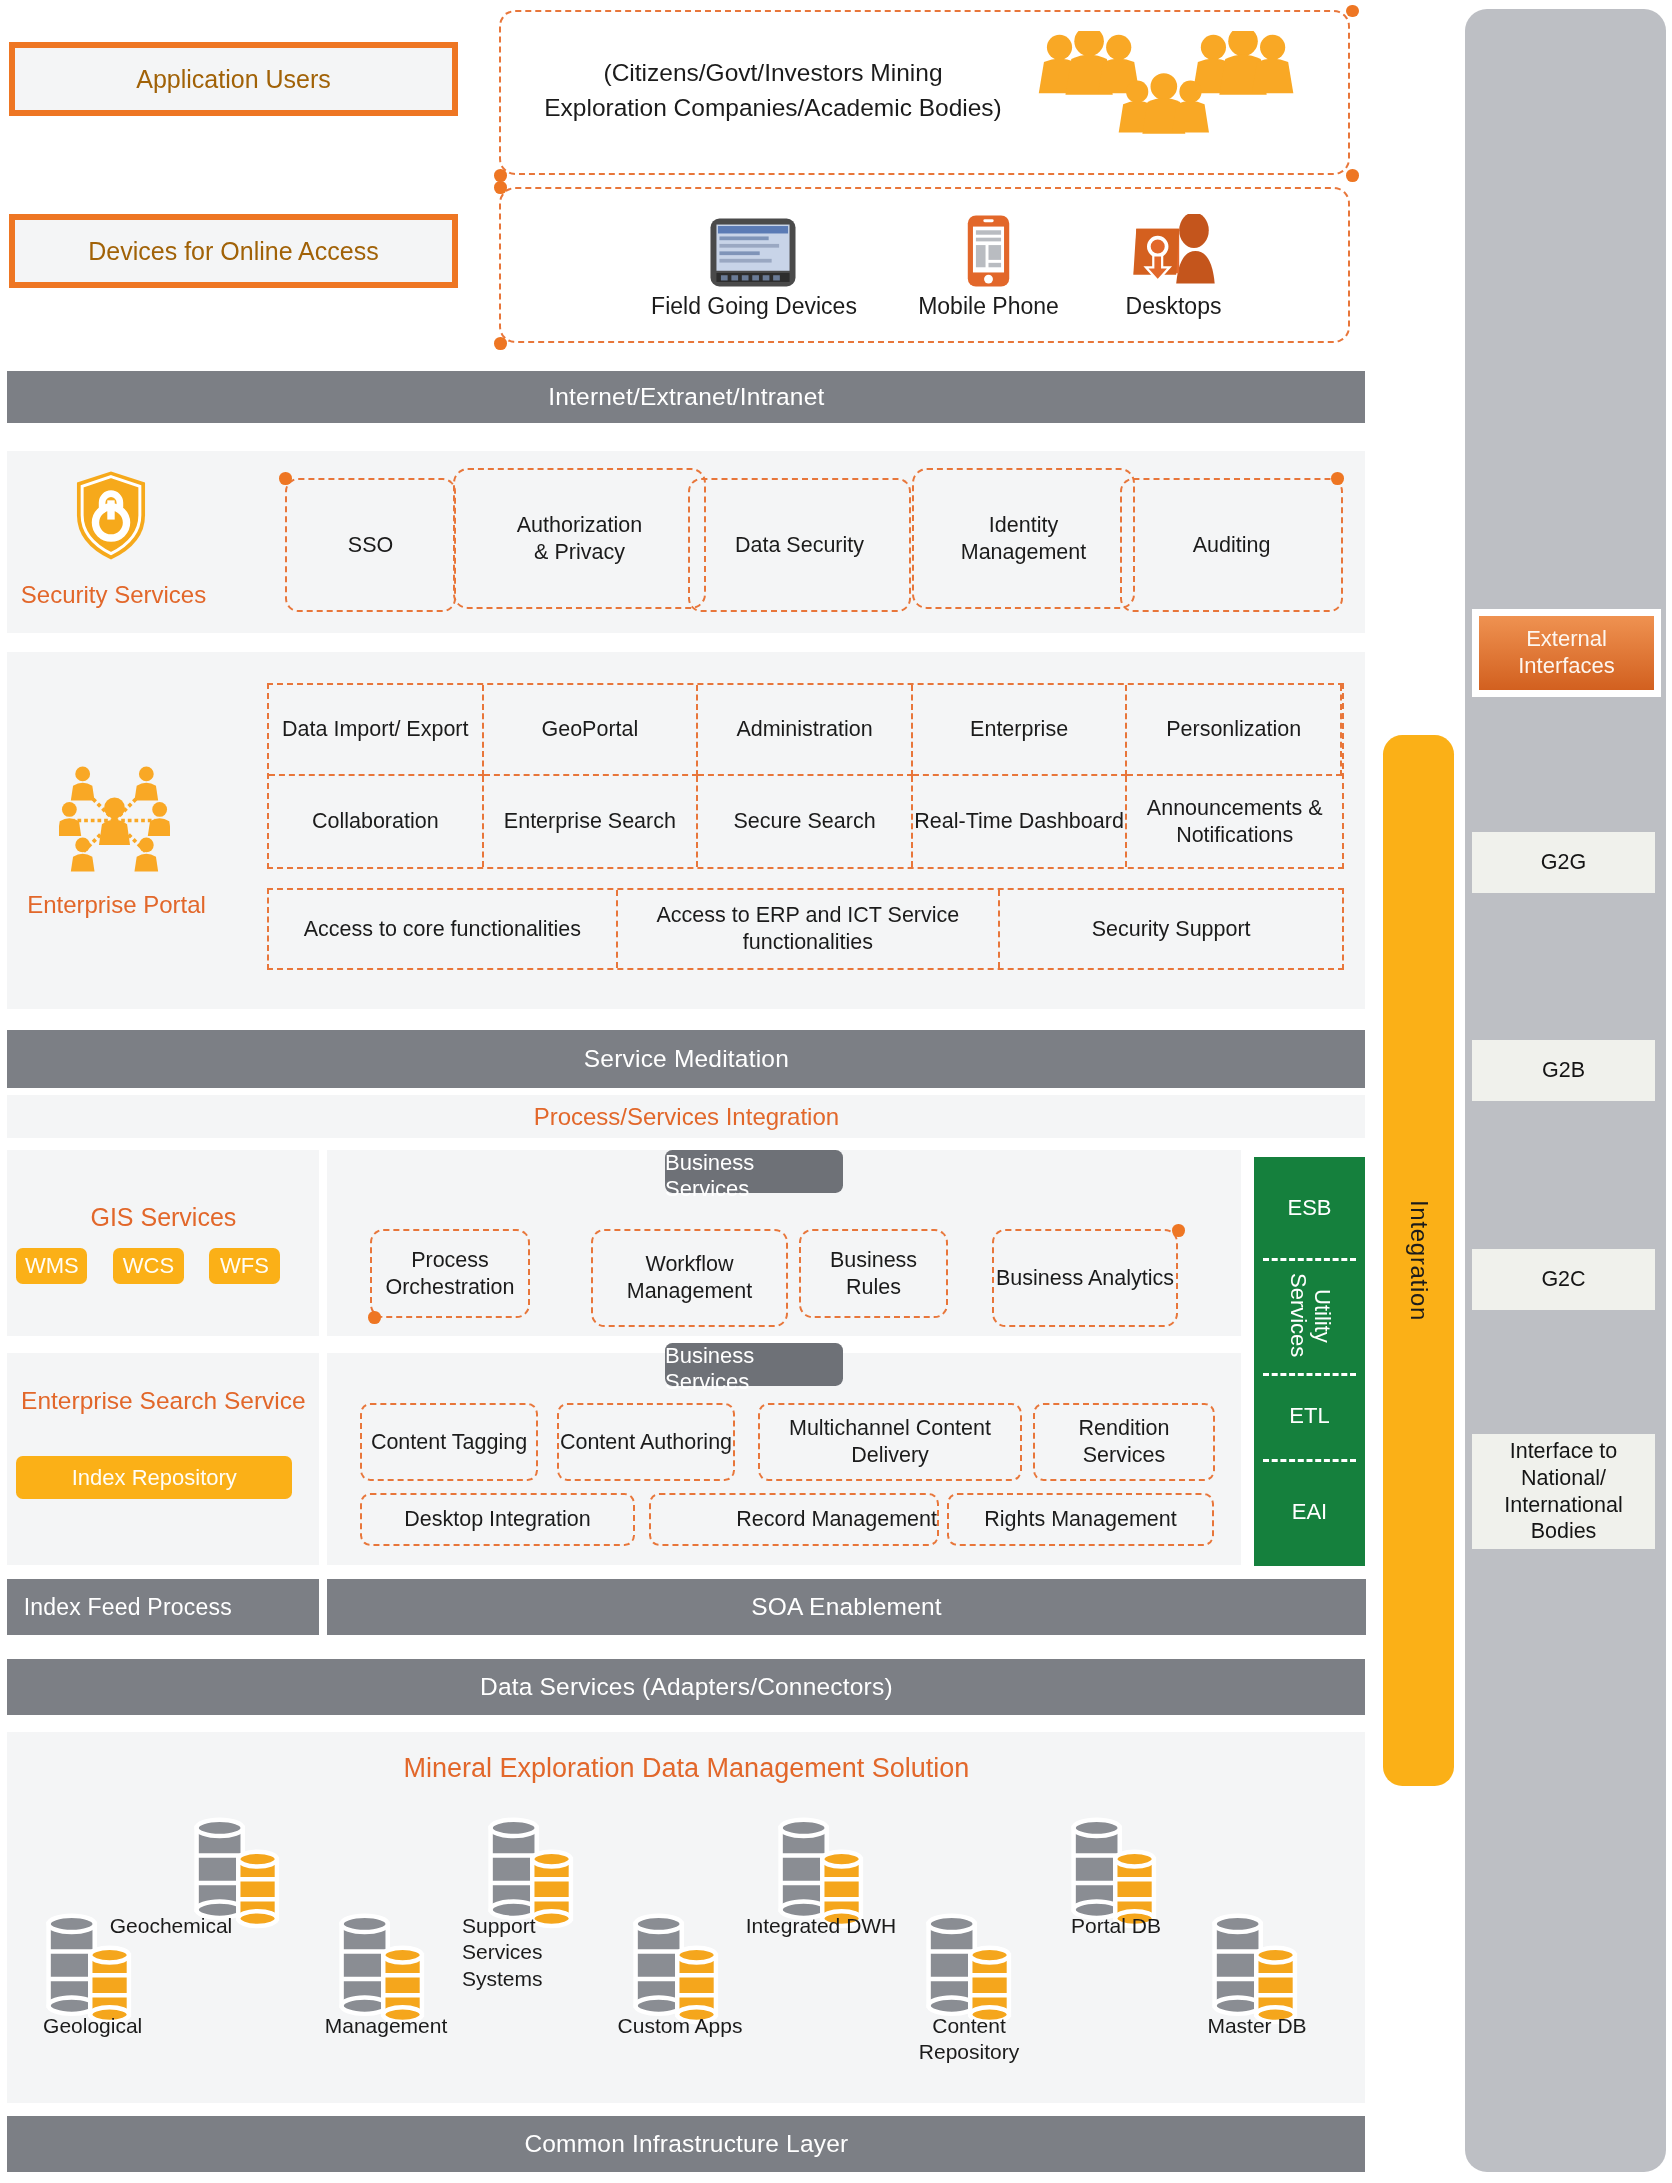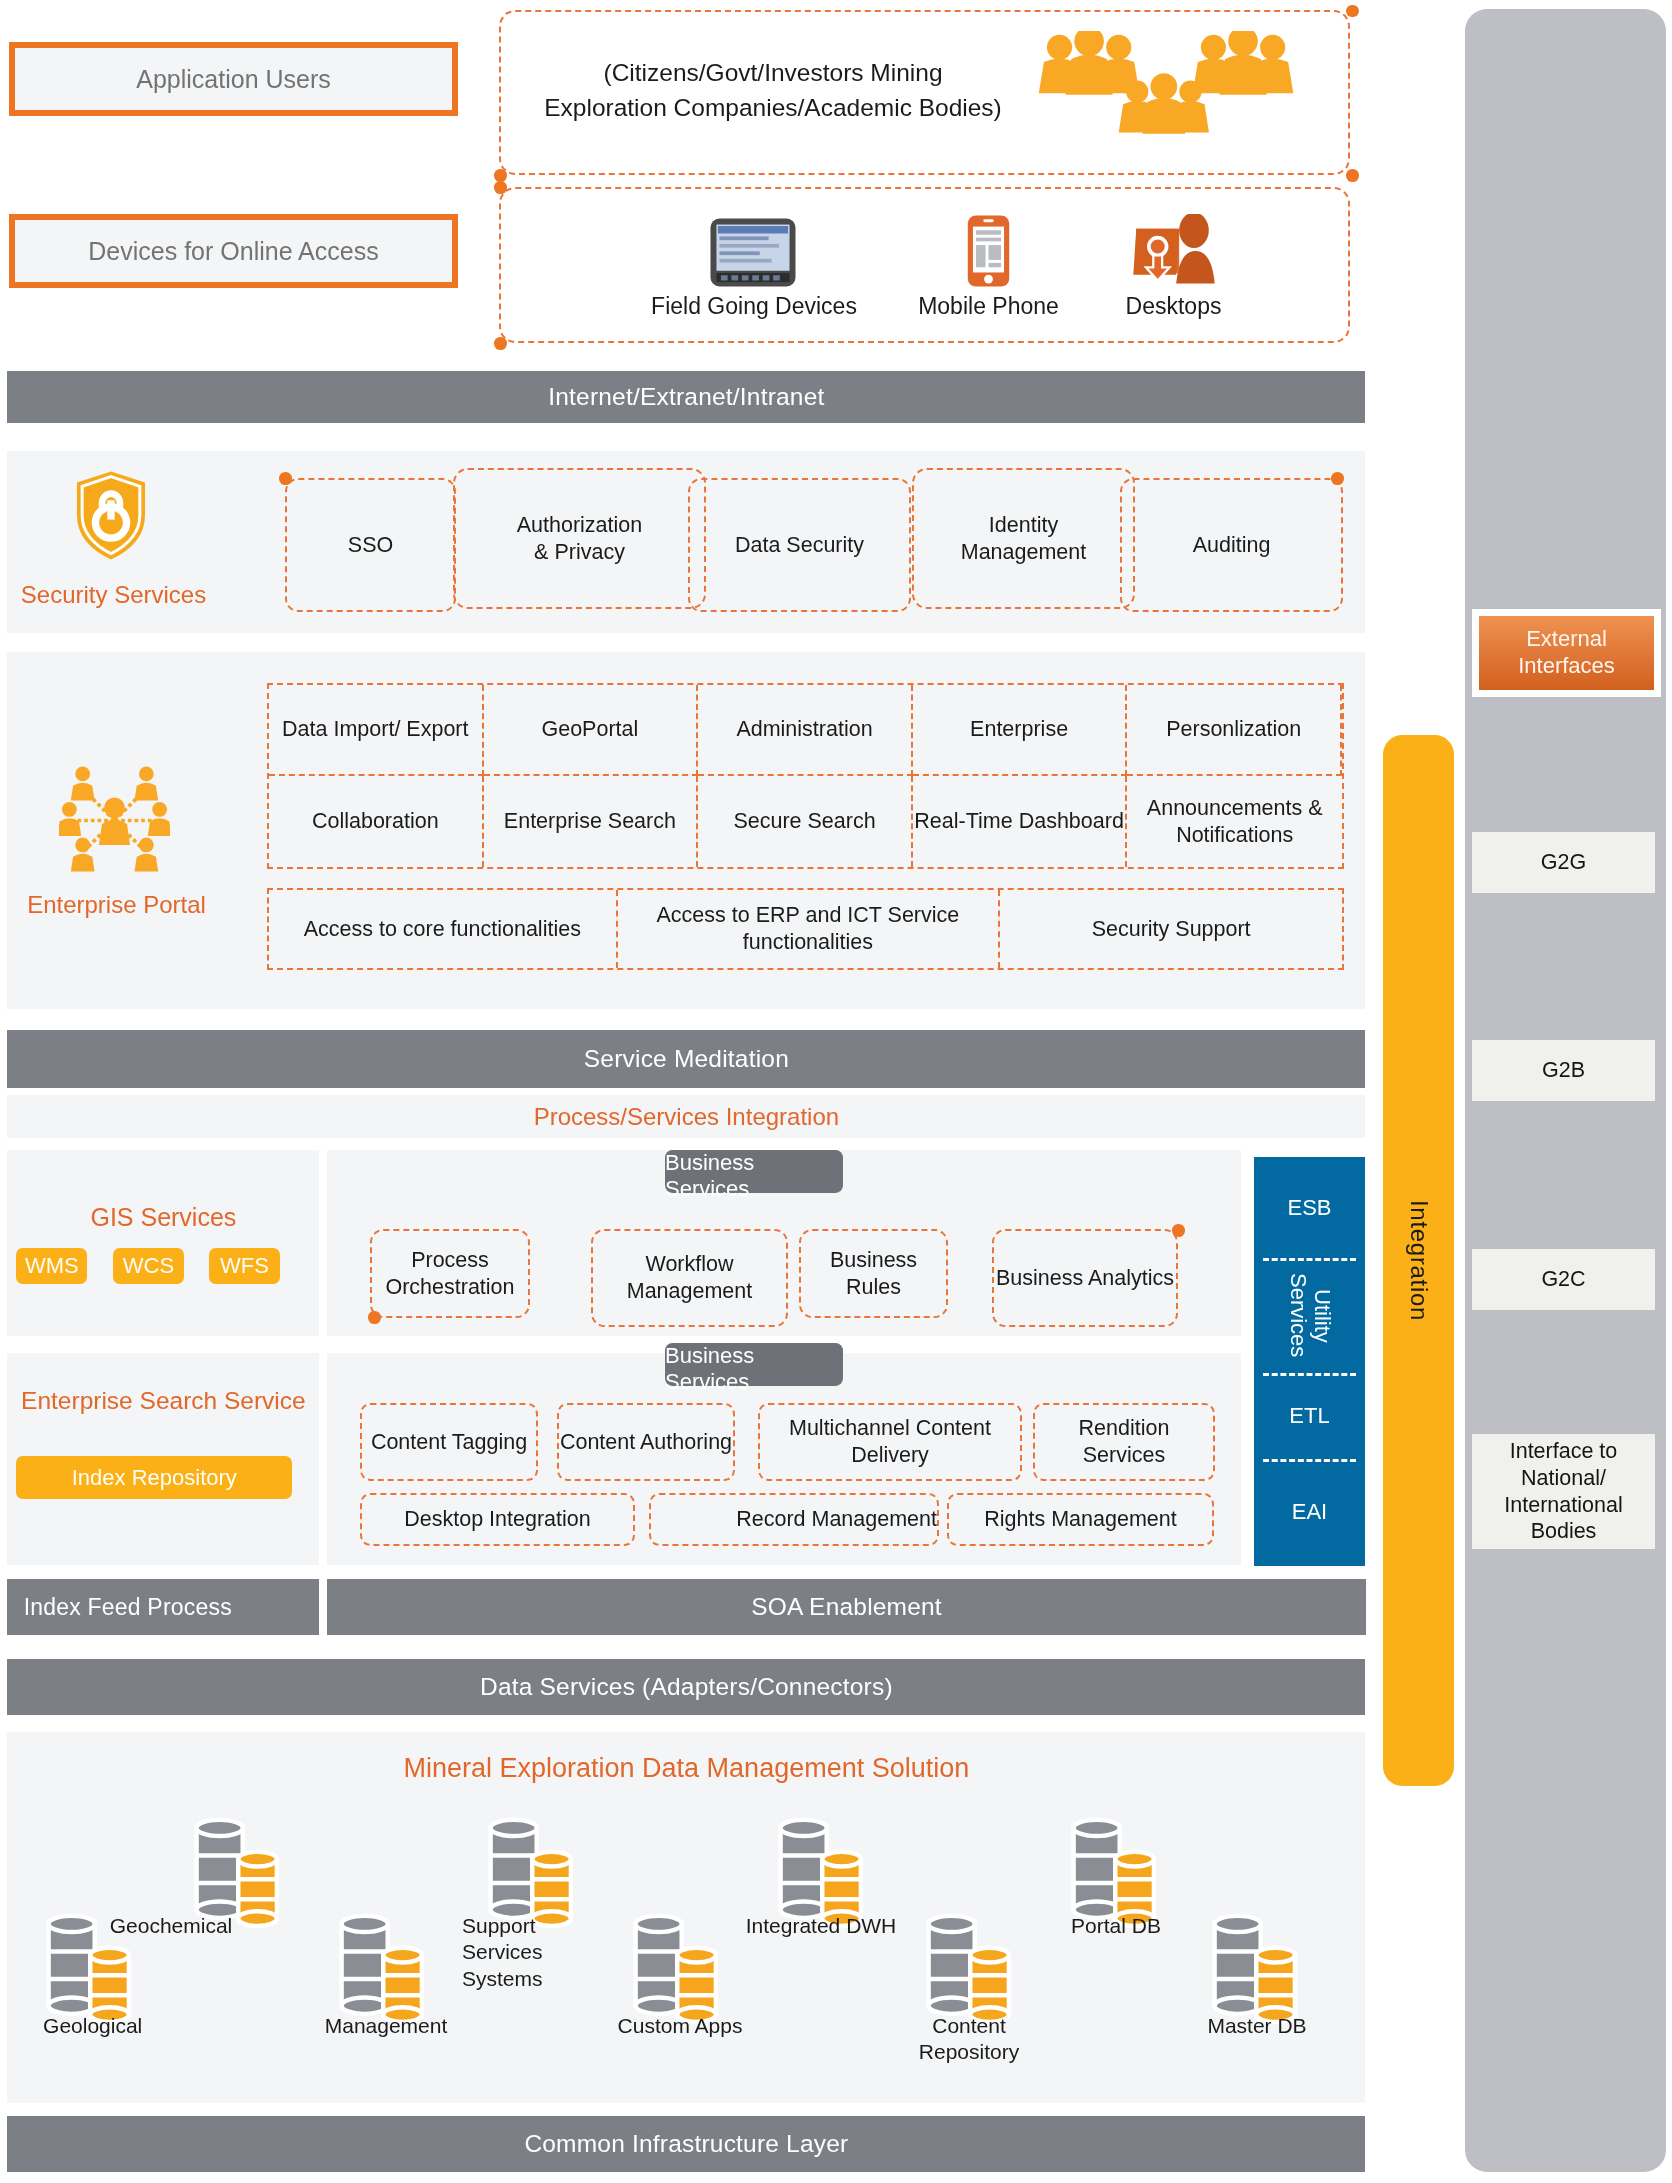--- a/index.html
+++ b/index.html
@@ -24,21 +24,21 @@
     display:flex; align-items:center; justify-content:center;
   }
   .orange-text { color: #e2672a; }
 
   
   .label-box {
     position:absolute;
     border: 6.7px solid #ee7623;
     background:#f4f5f6;
     display:flex; align-items:center; justify-content:center;
-    color:#737373; font-size:25px;
+    color:#a16207; font-size:25px;
   }
 
   
   .dash-round {
     position:absolute;
     border: 2.2px dashed #e8763a;
     border-radius: 16.3px;
   }
   .dot {
     position:absolute; width:12.6px; height:12.6px; border-radius:50%;
@@ -111,21 +111,21 @@
   .integration-bar {
     position:absolute; background:#fbb017; border-radius:19.3px;
     display:flex; align-items:center; justify-content:center;
   }
   .integration-bar span {
     writing-mode: vertical-rl;
     color:#1b1b1b; font-size:24px; letter-spacing:0.7px;
   }
 
   
-  .esb-col { position:absolute; background:#0369a1; }
+  .esb-col { position:absolute; background:#15803d; }
   .esb-seg {
     position:absolute; width:100%;
     display:flex; align-items:center; justify-content:center;
     color:#fff; font-size:22px;
   }
   .esb-div {
     position:absolute; left:8%; width:84%; height:0;
     border-top:3px dashed #ffffff;
   }
   .esb-vert { writing-mode: vertical-rl; text-align:center; line-height:1.1; }

